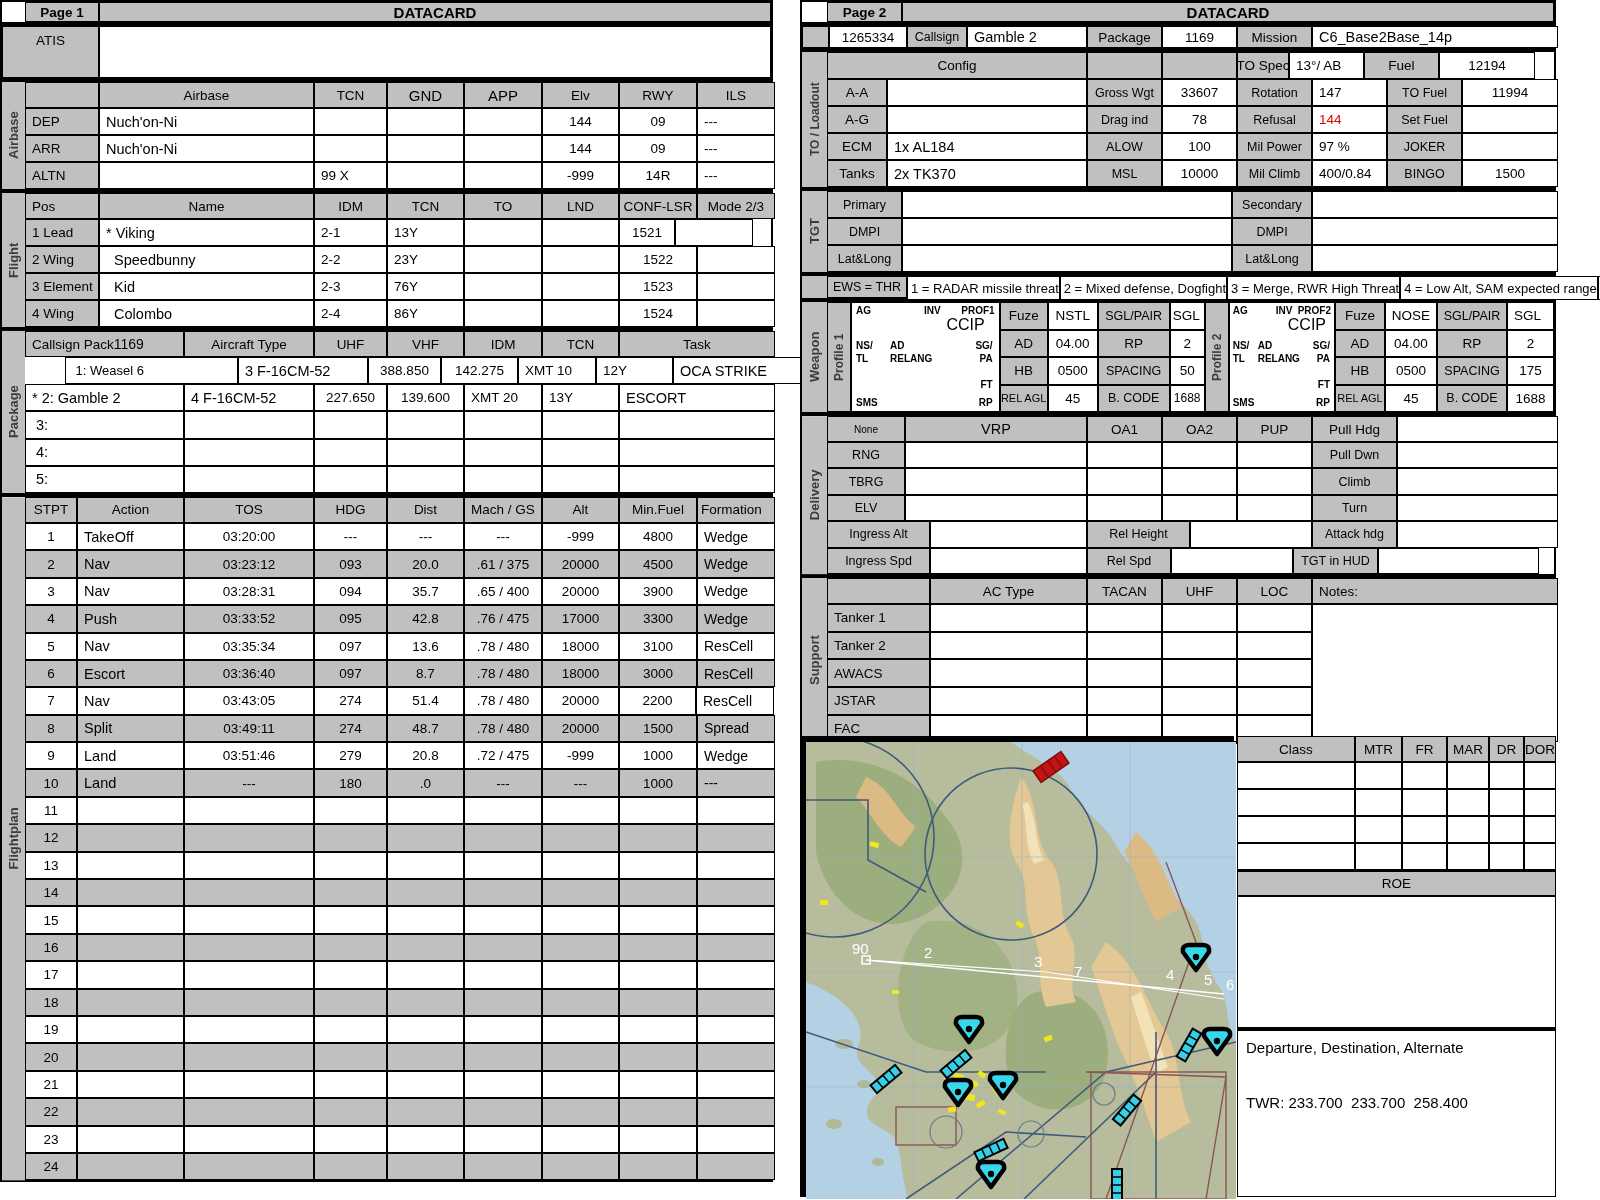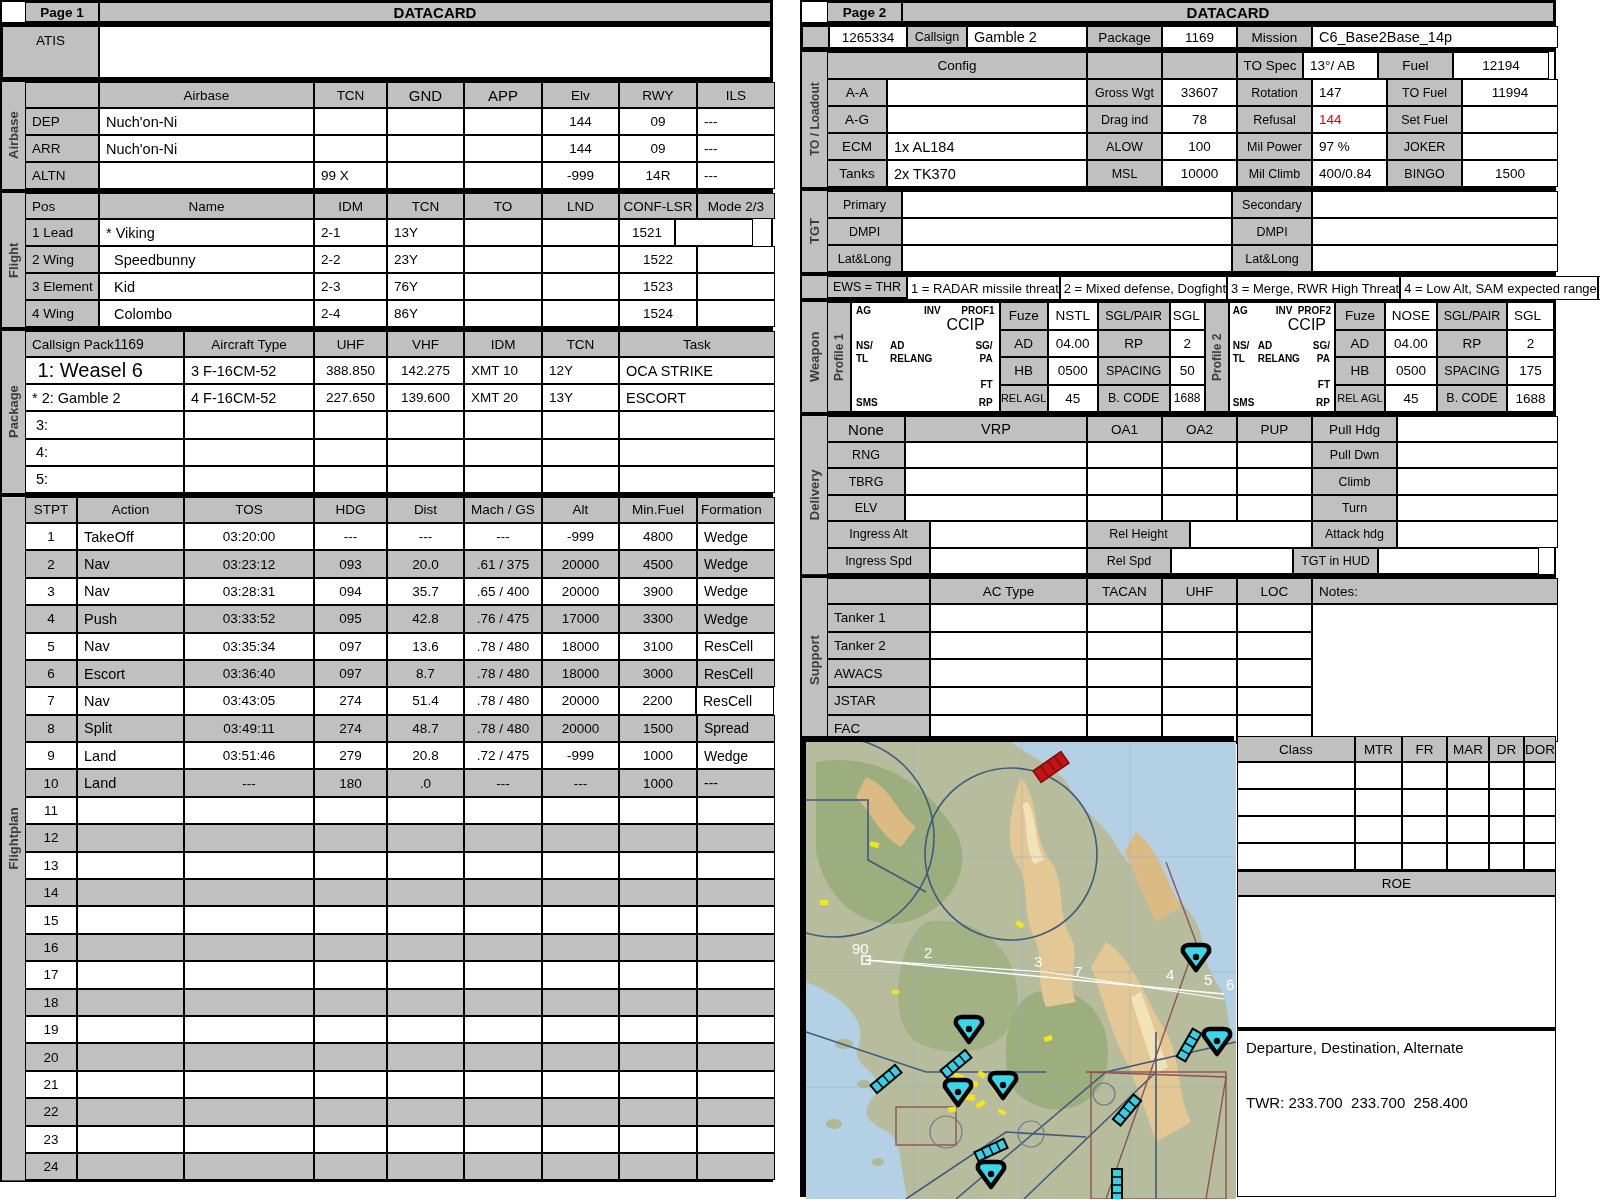--- a/index.html
+++ b/index.html
@@ -148,21 +148,21 @@
       <div class="r" style="height:26px;">
         <div class="c g l" style="width:159px;"><span>Callsign Pack</span><span style="font-size:14px;">1169</span></div>
         <div class="c g" style="width:130px;">Aircraft Type</div>
         <div class="c g" style="width:73px;">UHF</div>
         <div class="c g" style="width:77px;">VHF</div>
         <div class="c g" style="width:78px;">IDM</div>
         <div class="c g" style="width:77px;">TCN</div>
         <div class="c g" style="width:156px;">Task</div>
       </div>
       <div class="r" style="height:27.2px;">
-        <div class="c l" style="width:159px;font-size:20px;"> 1: Weasel 6</div>
+        <div class="c l" style="width:173px;font-size:13px;margin-left:40px;"> 1: Weasel 6</div>
         <div class="c l" style="width:130px;font-size:14.5px;">3 F-16CM-52</div>
         <div class="c" style="width:73px;">388.850</div>
         <div class="c" style="width:77px;">142.275</div>
         <div class="c l" style="width:78px;">XMT 10</div>
         <div class="c l" style="width:77px;">12Y</div>
         <div class="c l" style="width:156px;font-size:14.5px;">OCA STRIKE</div>
       </div>
           <div class="r" style="height:27.2px;">
         <div class="c l" style="width:159px;font-size:14.5px;">* 2: Gamble 2</div>
         <div class="c l" style="width:130px;font-size:14.5px;">4 F-16CM-52</div>
@@ -505,21 +505,21 @@
     <div class="c l" style="width:246px;font-size:14.5px;">C6_Base2Base_14p</div>
   </div>
 
   <div class="sec">
     <div class="c g rot" style="width:25px;border:none;font-size:12px;">TO / Loadout</div>
     <div class="col" style="width:731px;">
       <div class="r" style="height:27px;">
         <div class="c g" style="width:260px;">Config</div>
         <div class="c g" style="width:75px;"></div>
         <div class="c g" style="width:75px;"></div>
-        <div class="c g" style="width:66px;">TO Spec</div>
+        <div class="c g" style="width:52px;">TO Spec</div>
         <div class="c l" style="width:75px;">13°/ AB</div>
         <div class="c g" style="width:75px;">Fuel</div>
         <div class="c" style="width:96px;">12194</div>
       </div>
       <div class="r" style="height:27px;">
         <div class="c g" style="width:60px;">A-A</div>
         <div class="c l" style="width:200px;font-size:14.5px;"></div>
         <div class="c g" style="width:75px;font-size:12.5px;">Gross Wgt</div>
         <div class="c" style="width:75px;">33607</div>
         <div class="c g" style="width:75px;font-size:12.5px;">Rotation</div>
@@ -691,21 +691,21 @@
         <div class="c g" style="width:70px;font-size:12.5px;">B. CODE</div>
         <div class="c" style="width:47px;">1688</div>
       </div>
     </div>
   </div>
 
   <div class="sec">
     <div class="c g rot" style="width:25px;border:none;">Delivery</div>
     <div class="col" style="width:731px;">
       <div class="r" style="height:26px;">
-        <div class="c g" style="width:78px;font-size:15px;">None</div>
+        <div class="c g" style="width:78px;font-size:10px;">None</div>
         <div class="c g" style="width:182px;font-size:14.5px;">VRP</div>
         <div class="c g" style="width:75px;">OA1</div>
         <div class="c g" style="width:75px;">OA2</div>
         <div class="c g" style="width:75px;">PUP</div>
         <div class="c g" style="width:85px;">Pull Hdg</div>
         <div class="c" style="width:161px;"></div>
       </div>
       <div class="r" style="height:26.4px;">
         <div class="c g" style="width:78px;font-size:12.5px;">RNG</div>
         <div class="c" style="width:182px;"></div>

